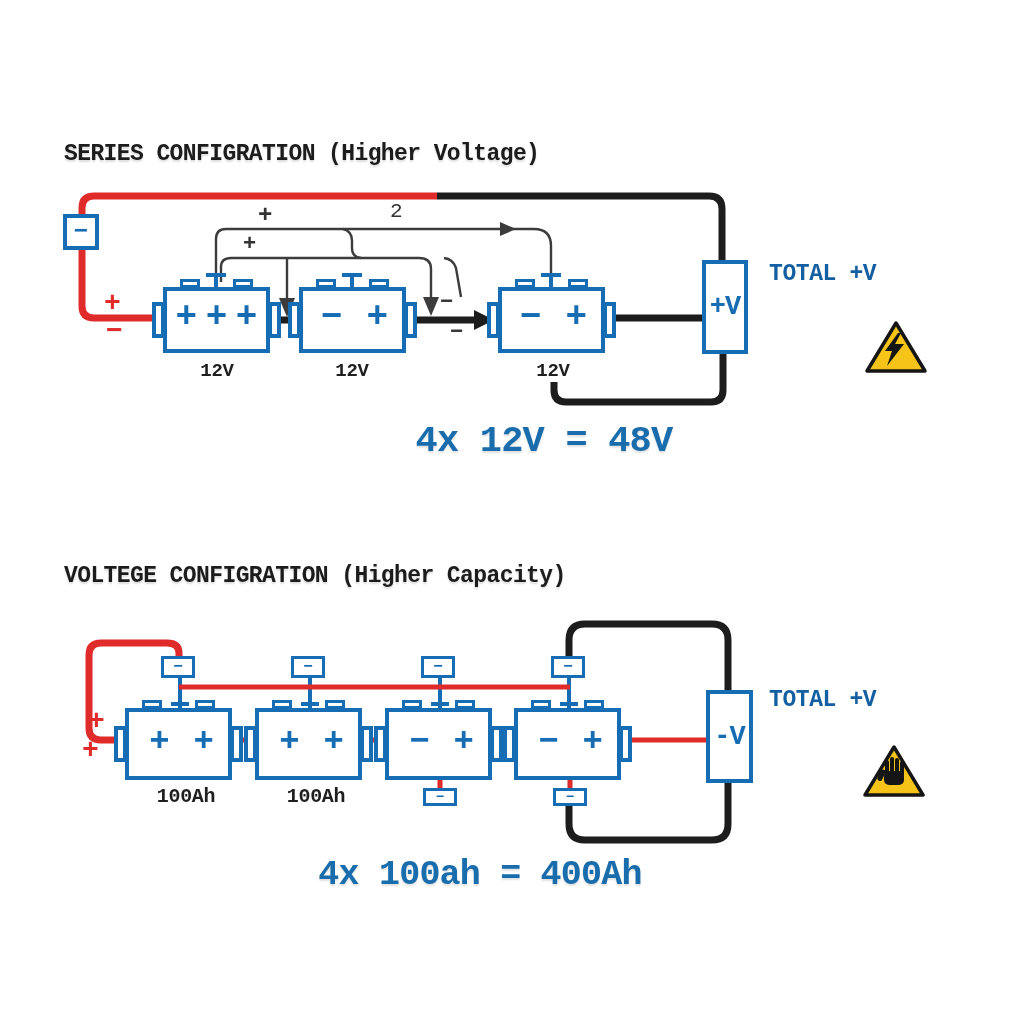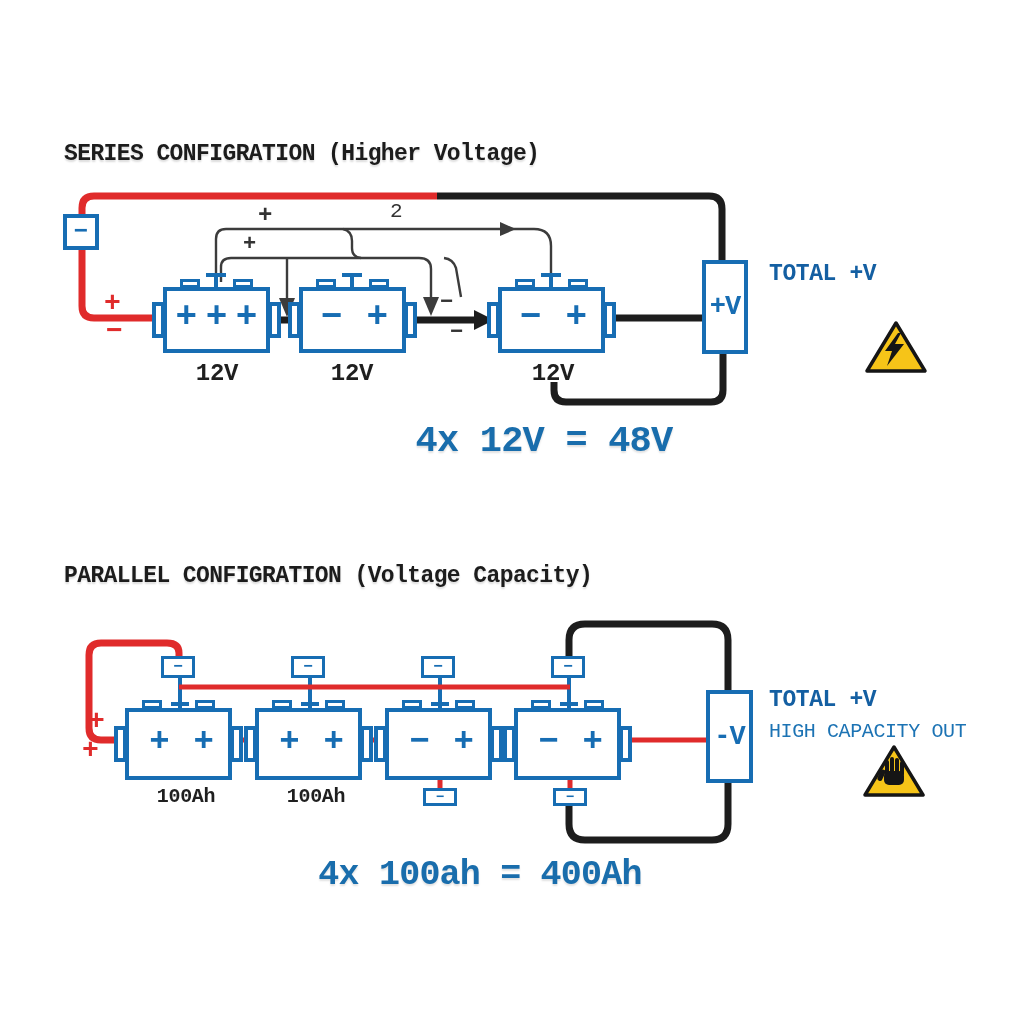--- a/index.html
+++ b/index.html
@@ -24,21 +24,21 @@
     background:#fff;box-sizing:border-box;}
   .tab-l{left:13px}.tab-r{right:13px}
   .term{position:absolute;width:13px;height:36px;border:4px solid var(--blue);
     background:#fff;box-sizing:border-box;}
   .term-l{left:-15px}.term-r{right:-15px}
   .signs{position:absolute;inset:0;display:flex;align-items:center;color:var(--blue);
     font-weight:700;font-size:36px;line-height:1;}
   .signs.spread{justify-content:space-evenly;}
   .signs.right{justify-content:flex-end;gap:24px;padding-right:14px;}
   .signs span{transform:translateY(-2px);}
-  .cap-label{position:absolute;z-index:2;font-weight:700;font-size:24px;color:#1f1f1f;
+  .cap-label{position:absolute;z-index:2;font-weight:700;font-size:19px;color:#1f1f1f;
     text-align:center;letter-spacing:-0.3px;}
   .small-box{
     position:absolute;z-index:2;border:3px solid var(--blue);background:#fff;
     box-sizing:border-box;display:flex;align-items:center;justify-content:center;
     color:var(--blue);font-weight:700;font-size:16px;line-height:1;
   }
   .out-box{
     position:absolute;z-index:3;border:4px solid var(--blue);background:#fff;
     box-sizing:border-box;display:flex;align-items:center;justify-content:center;
     color:var(--blue);font-weight:700;font-size:27px;letter-spacing:-1px;
@@ -157,21 +157,21 @@
 
   <div class="warn" style="left:864px;top:318px;width:64px;height:56px;">
     <svg viewBox="0 0 64 58" width="64" height="58">
       <polygon points="32,5 61,53 3,53" fill="#f6c418" stroke="#151515" stroke-width="3.5" stroke-linejoin="round"></polygon>
       <polygon points="34,15 21,33 28,33 23,48 40,26 31,26 37,15" fill="#151515"></polygon>
     </svg>
   </div>
 
   <div class="eq" style="left:394px;top:420px;width:300px;font-size:37px;">4x 12V = 48V</div>
 
-  <div class="title" style="left:64px;top:563px;">PARALLEL CONFIGRATION (Voltage Capacity)</div>
+  <div class="title" style="left:64px;top:563px;">VOLTEGE CONFIGRATION (Higher Capacity)</div>
 
   <div class="red-label" style="left:88px;top:708px;">+</div>
   <div class="red-label" style="left:82px;top:737px;">+</div>
 
   <div class="small-box" style="left:161px;top:656px;width:34px;height:22px;">
     <span>−</span>
   </div>
   <div class="small-box" style="left:291px;top:656px;width:34px;height:22px;">
     <span>−</span>
   </div>
@@ -234,21 +234,20 @@
   </div>
 
   <div class="cap-label" style="left:146px;top:785px;width:80px;font-size:20px;">100Ah</div>
   <div class="cap-label" style="left:276px;top:785px;width:80px;font-size:20px;">100Ah</div>
 
   <div class="out-box" style="left:706px;top:690px;width:47px;height:93px;">
     <span>-V</span>
   </div>
 
   <div class="total-label" style="left:769px;top:687px;">TOTAL +V</div>
-  <div class="total-sub" style="left:769px;top:720px;">HIGH CAPACITY OUT</div>
 
   <div class="warn" style="left:862px;top:742px;width:64px;height:58px;">
     <svg viewBox="0 0 64 58" width="64" height="58">
       <polygon points="32,5 61,53 3,53" fill="#f6c418" stroke="#151515" stroke-width="3.5" stroke-linejoin="round"></polygon>
       <g fill="#151515">
         <rect x="23" y="18" width="4" height="16" rx="2"></rect>
         <rect x="28" y="15" width="4" height="19" rx="2"></rect>
         <rect x="33" y="16" width="4" height="18" rx="2"></rect>
         <rect x="38" y="19" width="4" height="15" rx="2"></rect>
         <rect x="17" y="27" width="5" height="12" rx="2.5" transform="rotate(25 19 33)"></rect>

